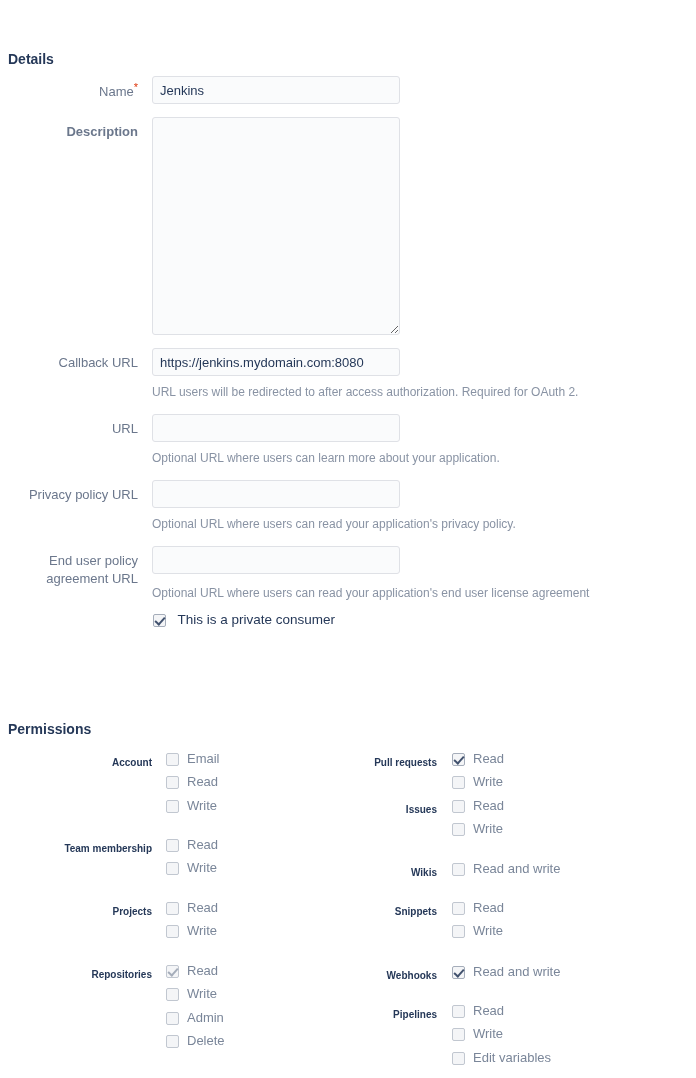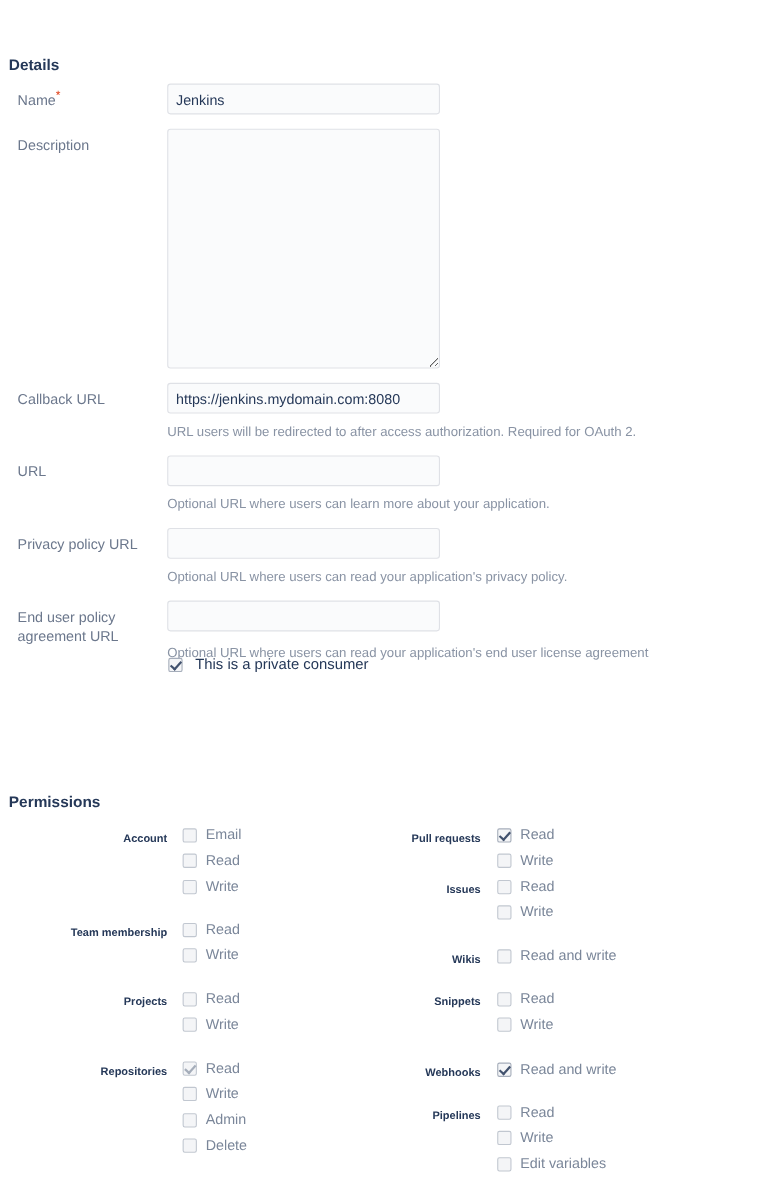--- a/index.html
+++ b/index.html
@@ -43,24 +43,24 @@
   
   .field-row {
     position: absolute;
     left: 0;
     width: 696px;
   }
   .field-label {
     position: absolute;
     left: 0;
     width: 138px;
+    text-align: right;
     font-size: 13px;
     color: #6b778c;
     line-height: 18px;
-    margin-left: 16px;
   }
   .req-star {
     color: #de350b;
     font-size: 11px;
     vertical-align: super;
     line-height: 1;
   }
   .text-input {
     position: absolute;
     left: 152px;
@@ -98,21 +98,21 @@
     font-size: 12px;
     color: #8993a4;
     line-height: 16px;
     width: 520px;
   }
 
   
   .private-row {
     position: absolute;
     left: 153px;
-    top: 596px;
+    top: 611px;
   }
   .cb-box {
     display: inline-block;
     width: 13px;
     height: 13px;
     box-sizing: border-box;
     border: 1px solid #a5adba;
     border-radius: 2px;
     background: #f4f5f7;
     position: relative;
@@ -193,21 +193,21 @@
 
 
   <div class="section-heading" id="details-heading">Details</div>
 
   <div class="field-row" style="top:76px;">
     <div class="field-label" style="top:6px;"><span>Name</span><span class="req-star">*</span></div>
     <input class="text-input" type="text" style="top: 0px;" value="Jenkins">
   </div>
 
   <div class="field-row" style="top:117px;">
-    <div class="field-label" style="top:6px;">Description</div>
+    <div class="field-label" style="top:6px;font-weight:bold;">Description</div>
     <textarea class="text-area" style="top: 0px;"></textarea>
   </div>
 
   <div class="field-row" style="top:348px;">
     <div class="field-label" style="top:6px;">Callback URL</div>
     <input class="text-input" type="text" style="top: 0px;" value="https://jenkins.mydomain.com:8080">
     <div class="help-text" style="top:36px;">URL users will be redirected to after access authorization. Required for OAuth 2.</div>
   </div>
 
   <div class="field-row" style="top:414px;">

